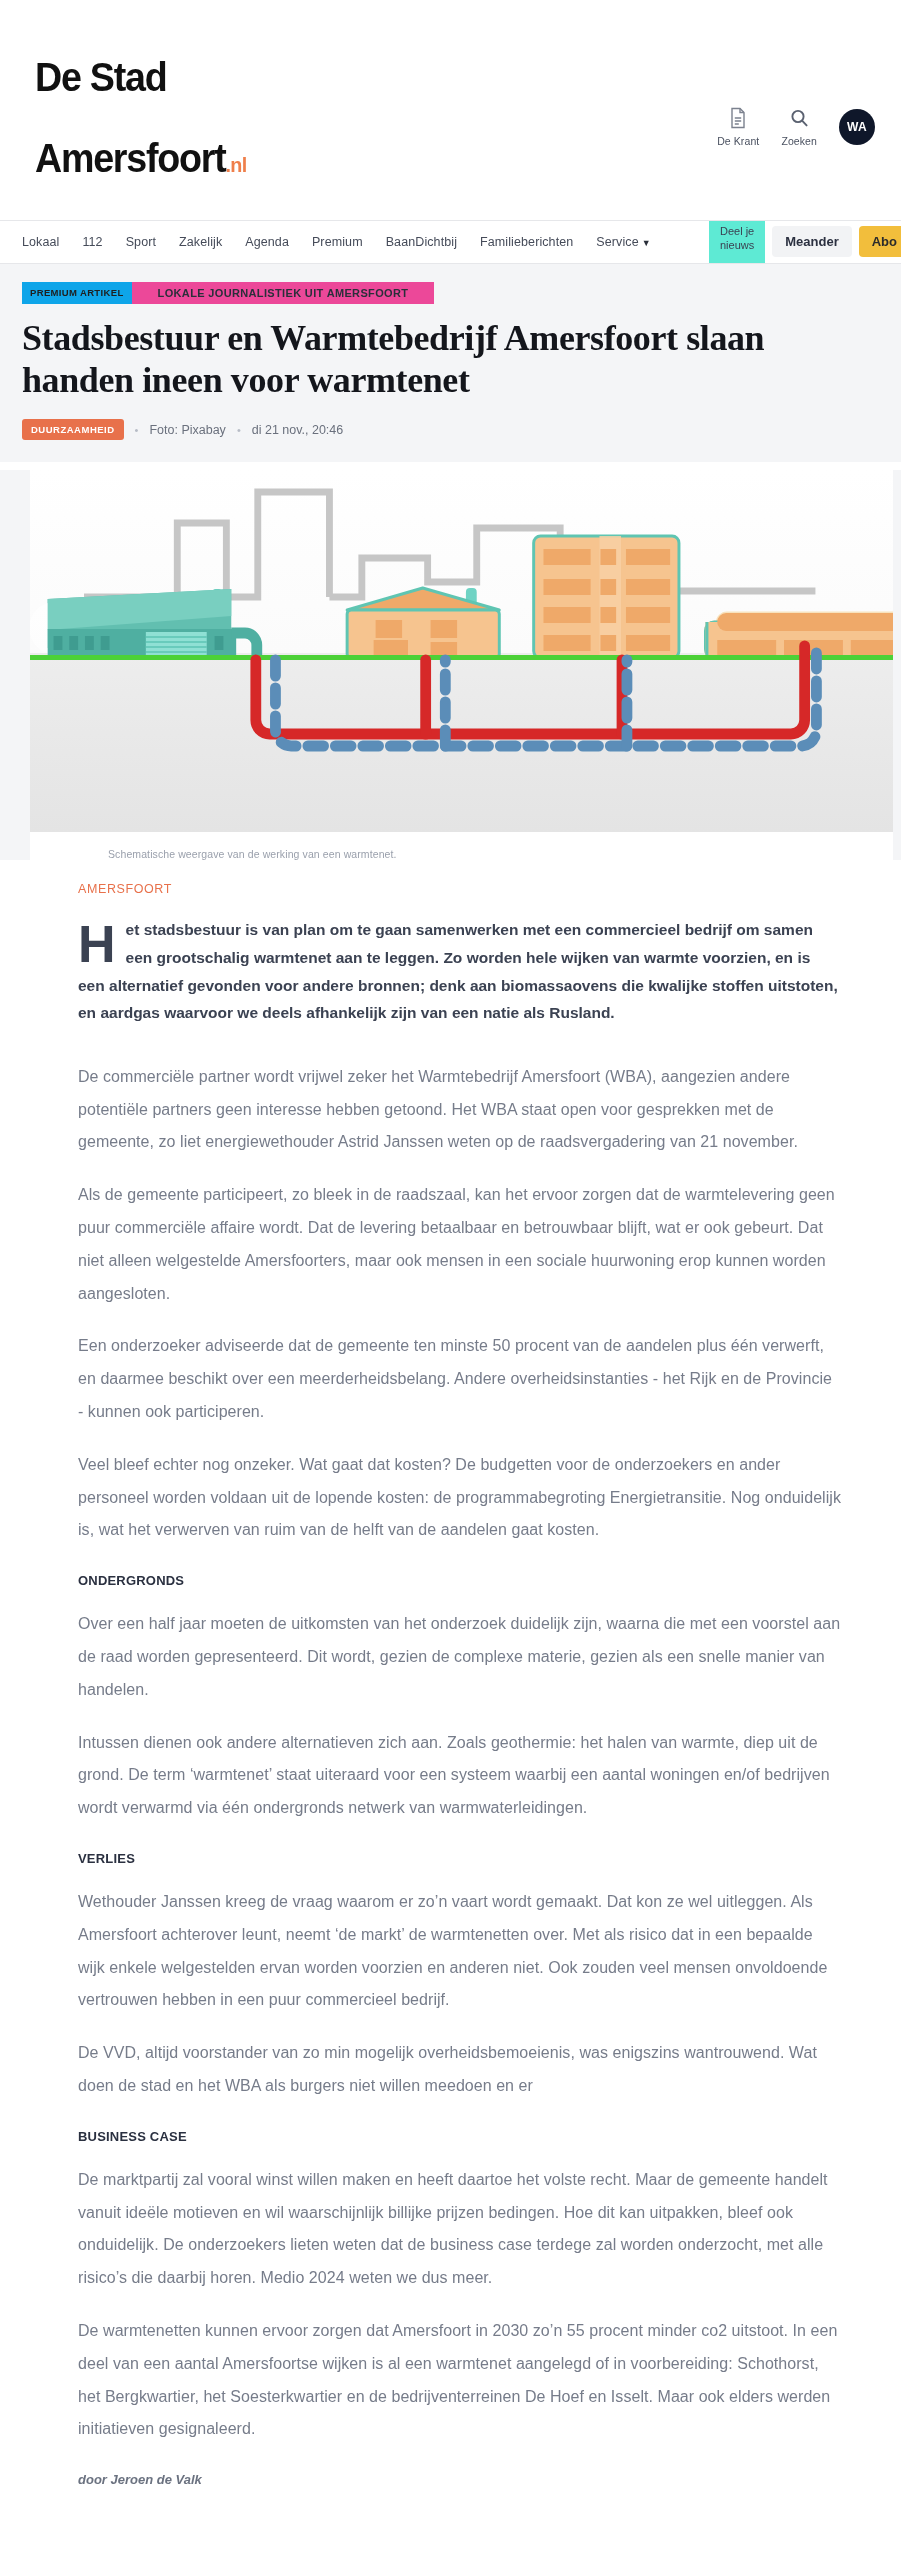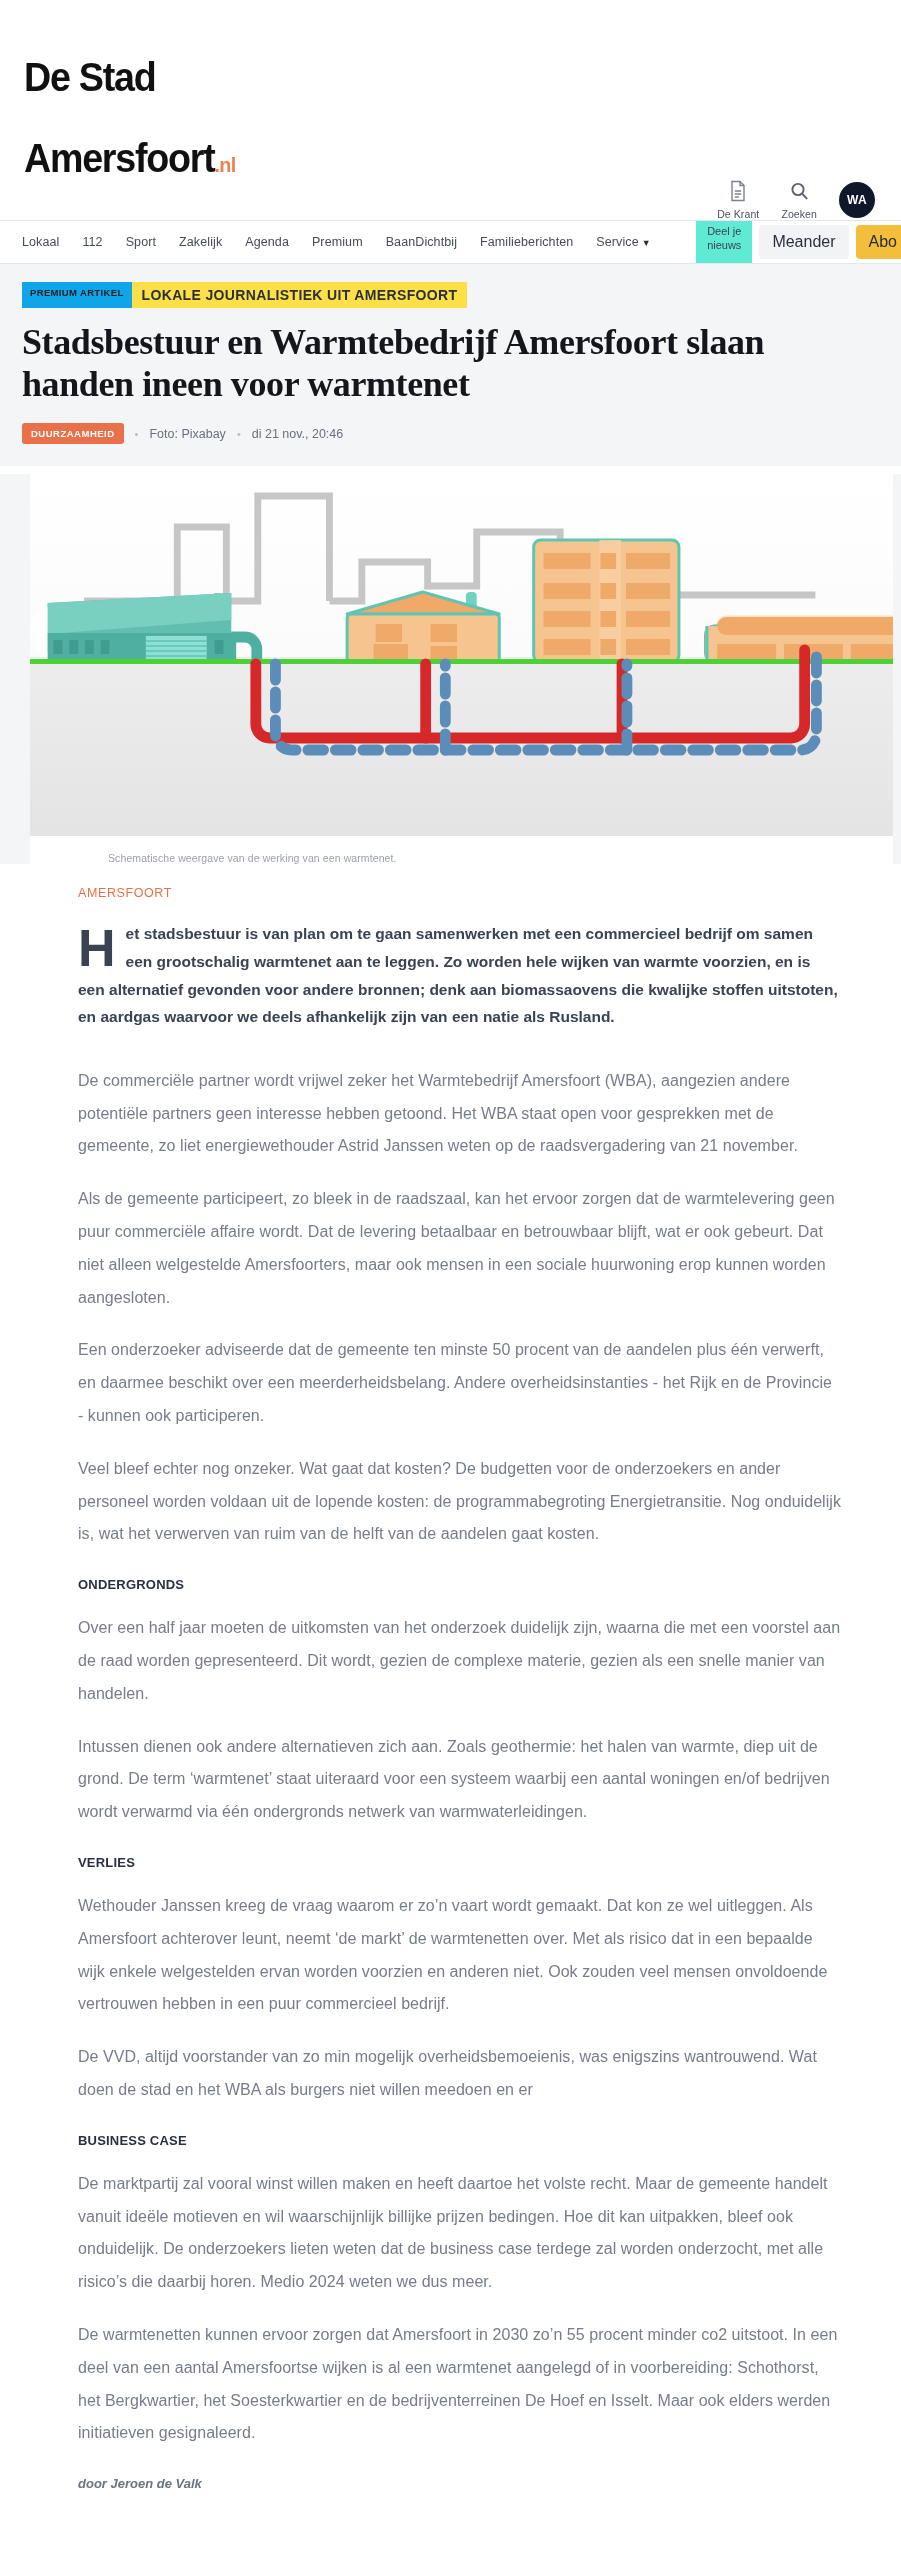--- a/index.html
+++ b/index.html
@@ -17,22 +17,23 @@
 
   
   .site-header {
     position: relative;
     padding: 14px 22px 0 22px;
     background: #fff;
     min-height: 148px;
   }
   .masthead {
     display: flex;
-    align-items: flex-end;
+    align-items: center;
     justify-content: space-between;
+    margin-left: 11px;
   }
   .logo {
     font-family: "Liberation Sans", sans-serif;
     font-weight: 700;
     font-size: 40px;
     line-height: 1.02;
     letter-spacing: -1.3px;
     color: #111111;
     margin: 2px 0 0 2px;
     white-space: pre-line;
@@ -120,22 +121,22 @@
     text-align: center;
     display: flex; flex-direction: column; align-items:center; justify-content: flex-start;
     padding: 4px 11px;
     cursor: pointer;
     white-space: nowrap;
   }
   .btn-pill {
     align-self: center;
     background: #f2f3f5;
     border-radius: 4px;
-    font-size: 16px;
-    font-weight: 400;
+    font-size: 13px;
+    font-weight: 700;
     color: #2b3040;
     padding: 8px 13px;
     cursor: pointer;
     white-space: nowrap;
   }
   .btn-pill.amber {
     background: #F2BE3C;
     color: #2b2b2b;
     border-radius: 4px 0 0 4px;
     padding-right: 4px;
@@ -153,26 +154,26 @@
   }
   .kicker-premium {
     background: #0ea5e9;
     color: #1f1f1f;
     font-size: 9.5px;
     font-weight: 700;
     letter-spacing: 0.35px;
     padding: 5px 8px;
   }
   .kicker-sub {
-    background: #fde047;
+    background: #ec4899;
     color: #2a2f3a;
-    font-size: 14px;
+    font-size: 11px;
     font-weight: 700;
     letter-spacing: 0.35px;
-    padding: 5px 10px;
+    padding: 5px 26px;
   }
   h1.headline {
     font-family: "Liberation Serif", serif;
     font-weight: 700;
     font-size: 36px;
     line-height: 1.16;
     letter-spacing: -0.4px;
     color: #14161c;
     margin: 0 0 18px 0;
     max-width: 790px;

